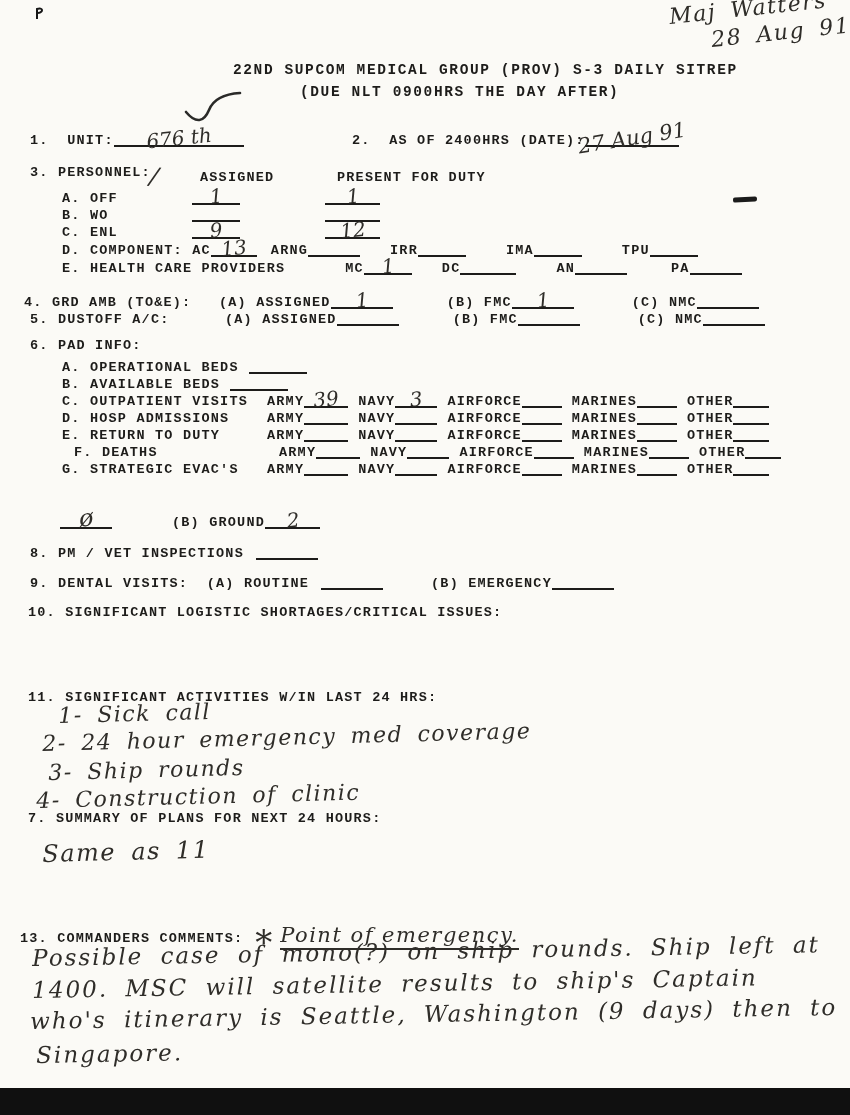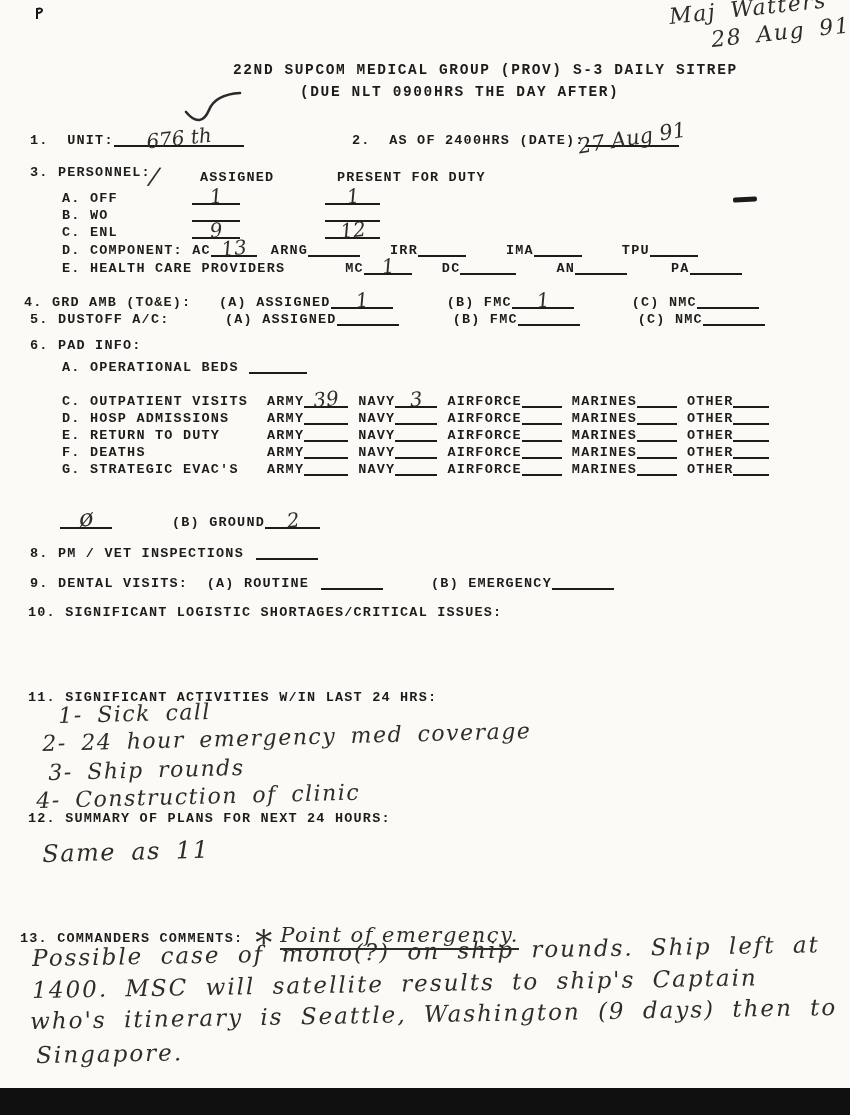--- a/index.html
+++ b/index.html
@@ -149,20 +149,25 @@
   </div>
 
   <div class="line" style="left:30px;top:338px">
     <span class="t">6. PAD INFO:</span>
   </div>
   <div class="line" style="left:62px;top:357px">
     <span class="t">A. OPERATIONAL BEDS</span>
     <span class="sp" style="width:10px"></span>
     <span class="slot" style="width:58px"></span>
   </div>
+  <div class="line" style="left:62px;top:374px">
+    <span class="t">B. AVAILABLE BEDS</span>
+    <span class="sp" style="width:10px"></span>
+    <span class="slot" style="width:58px"></span>
+  </div>
 
   <div class="line" style="left:62px;top:391px">
     <span class="t lbl" style="width:205px">C. OUTPATIENT VISITS</span>
     <span class="t">ARMY</span>
     <span class="slot" style="width:44px"><span class="hw">39</span></span>
     <span class="sp" style="width:10px"></span>
     <span class="t">NAVY</span>
     <span class="slot" style="width:42px"><span class="hw">3</span></span>
     <span class="sp" style="width:10px"></span>
     <span class="t">AIRFORCE</span>
@@ -204,21 +209,21 @@
     <span class="t">AIRFORCE</span>
     <span class="slot" style="width:40px"></span>
     <span class="sp" style="width:10px"></span>
     <span class="t">MARINES</span>
     <span class="slot" style="width:40px"></span>
     <span class="sp" style="width:10px"></span>
     <span class="t">OTHER</span>
     <span class="slot" style="width:36px"></span>
   </div>
 
-  <div class="line" style="left:62px;top:442px">
+  <div class="line" style="left:74px;top:442px">
     <span class="t lbl" style="width:205px">F. DEATHS</span>
     <span class="t">ARMY</span>
     <span class="slot" style="width:44px"></span>
     <span class="sp" style="width:10px"></span>
     <span class="t">NAVY</span>
     <span class="slot" style="width:42px"></span>
     <span class="sp" style="width:10px"></span>
     <span class="t">AIRFORCE</span>
     <span class="slot" style="width:40px"></span>
     <span class="sp" style="width:10px"></span>
@@ -277,21 +282,21 @@
 
   <div class="line" style="left:28px;top:690px">
     <span class="t">11. SIGNIFICANT ACTIVITIES W/IN LAST 24 HRS:</span>
   </div>
   <div class="hw hw-line" style="left:58px;top:703px">1- Sick call</div>
   <div class="hw hw-line" style="left:42px;top:731px">2- 24 hour emergency med coverage</div>
   <div class="hw hw-line" style="left:48px;top:760px">3- Ship rounds</div>
   <div class="hw hw-line" style="left:36px;top:788px">4- Construction of clinic</div>
 
   <div class="line" style="left:28px;top:811px">
-    <span class="t">12. SUMMARY OF PLANS FOR NEXT 24 HOURS:</span>
+    <span class="t">7. SUMMARY OF PLANS FOR NEXT 24 HOURS:</span>
   </div>
   <div class="hw hw-line" style="left:42px;top:840px;font-size:24px">Same as 11</div>
 
   <div class="line" style="left:20px;top:922px">
     <span class="t">13. COMMANDERS COMMENTS:</span>
     <span class="sp" style="width:12px"></span>
     <span class="hw" style="font-size:34px;vertical-align:-12px;font-style:normal">*</span>
     <span class="sp" style="width:8px"></span>
     <span class="hw underlined" style="font-size:21px;letter-spacing:1.5px">Point of emergency.</span>
   </div>

